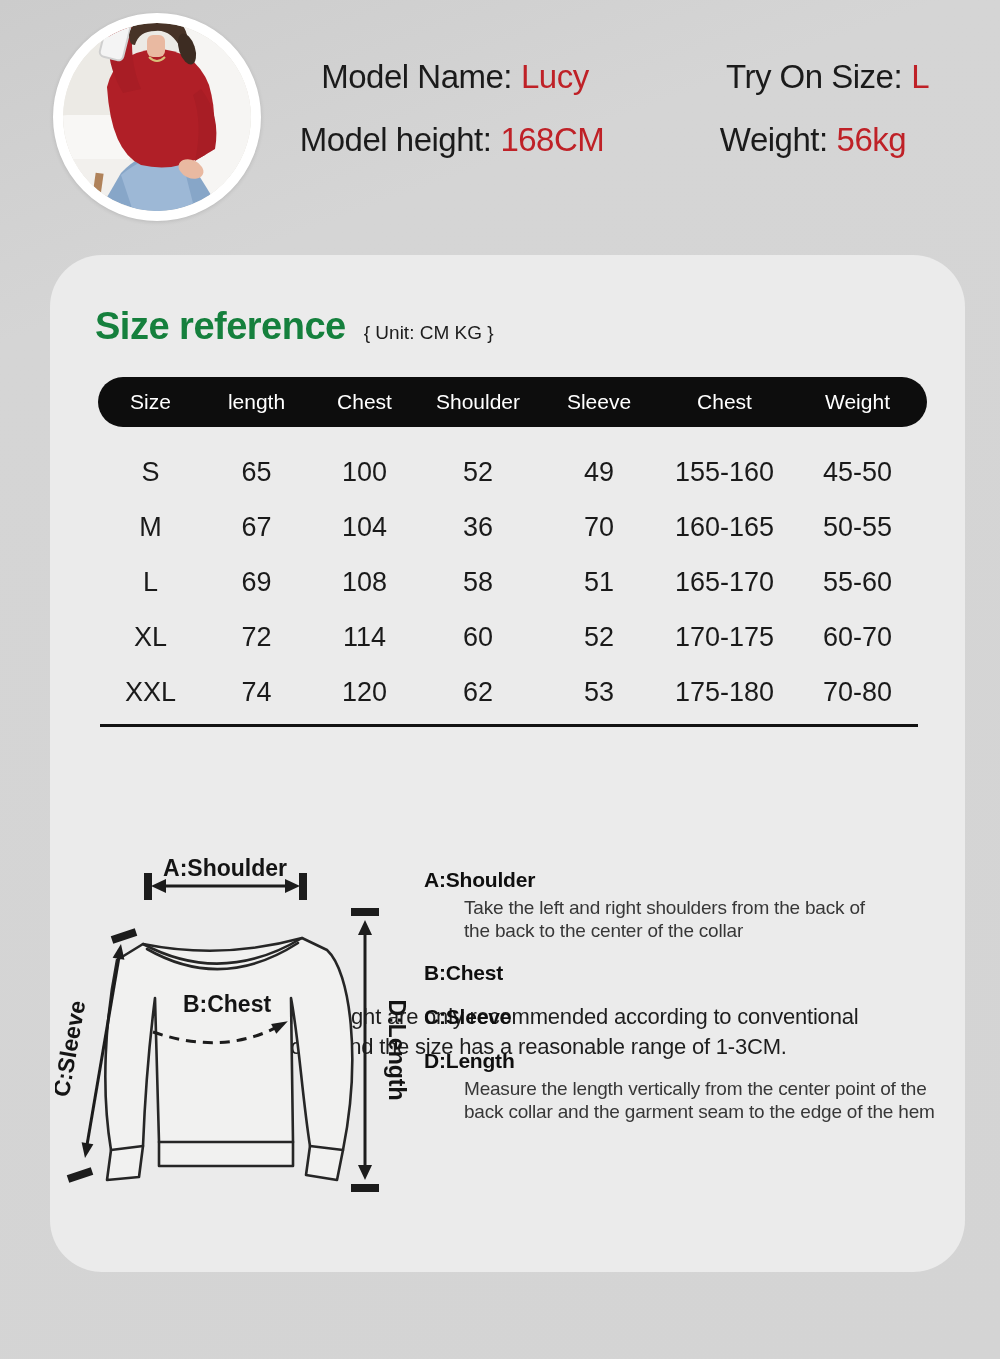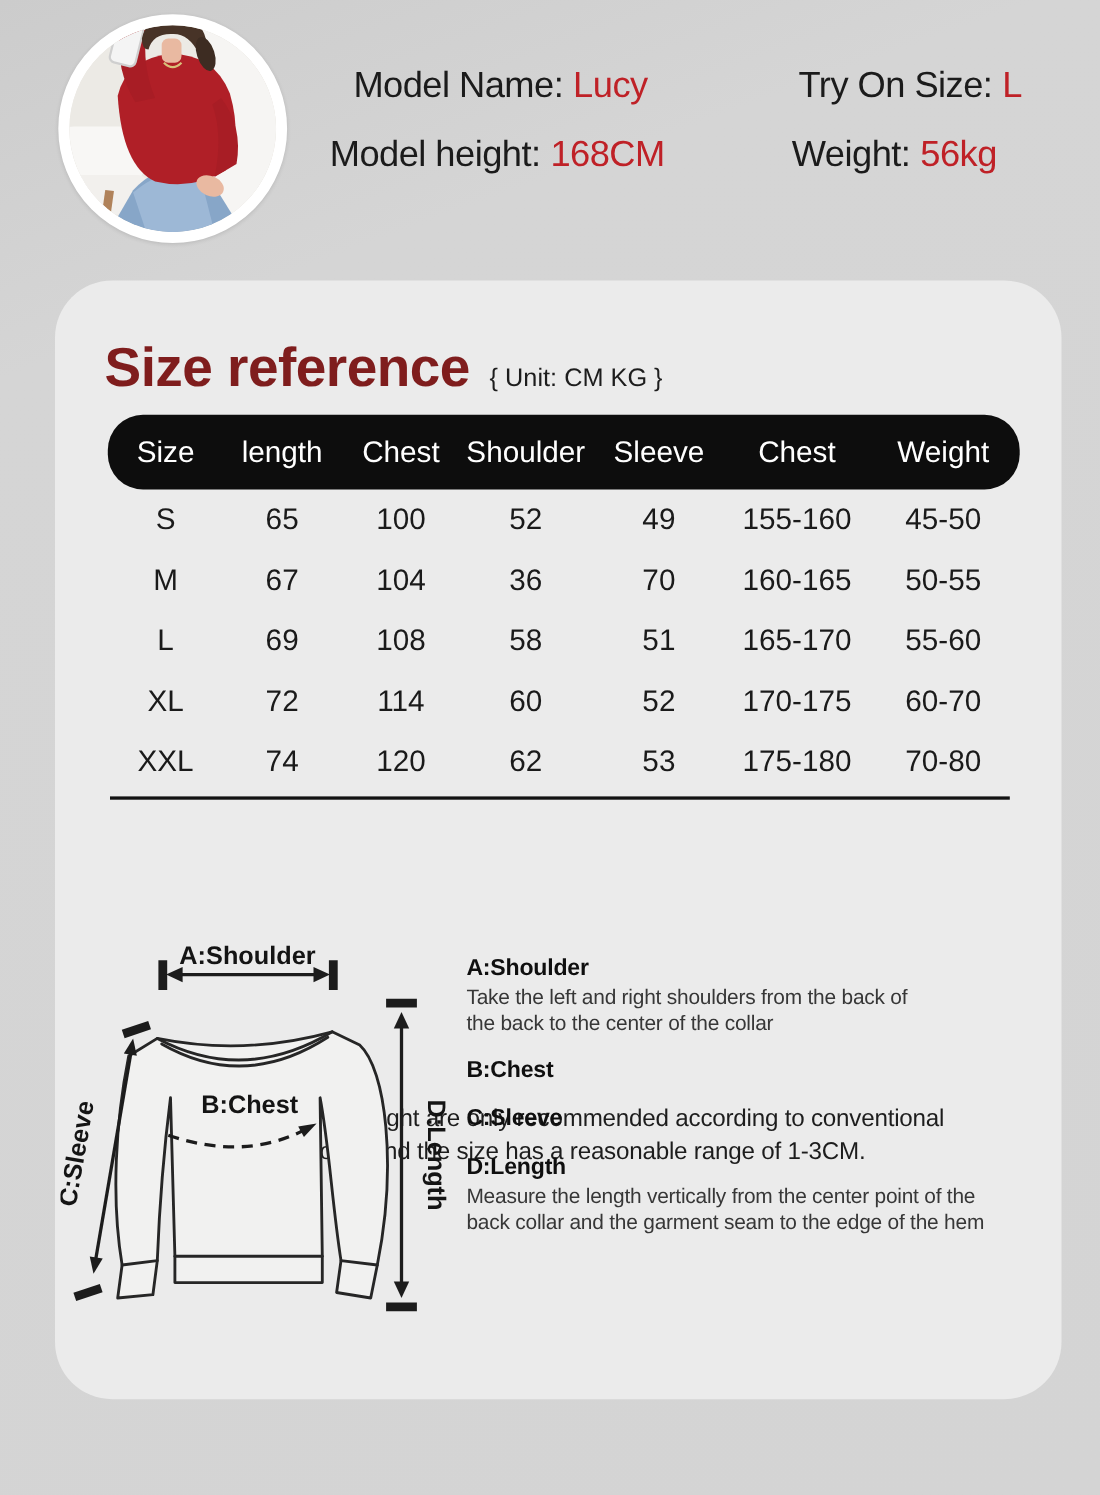--- a/index.html
+++ b/index.html
@@ -18,43 +18,43 @@
   .photo-ring svg { display:block; width:188px; height:188px; }
   .hinfo { position:absolute; font-size:33px; letter-spacing:-0.5px; text-align:center; white-space:nowrap; }
   .hlabel { color:#1b1b1b; }
   .hvalue { color:#bf2127; margin-left:9px; }
   
   .card {
     position:absolute; left:50px; top:255px; width:915px; height:1017px;
     background:#ebebeb; border-radius:52px;
   }
   .title-row { position:absolute; left:45px; top:50px; display:flex; align-items:baseline; gap:18px; white-space:nowrap; }
-  .sr-title { font-size:50px; font-weight:bold; letter-spacing:-0.5px; color:#7f1d1d; }
-  .sr-unit  { font-size:23px; color:#1d1d1d; }
+  .sr-title { font-size:38px; font-weight:bold; letter-spacing:-0.5px; color:#15803d; }
+  .sr-unit  { font-size:19px; color:#1d1d1d; }
   .grid7 { display:grid; grid-template-columns:105px 107px 109px 118px 124px 127px 139px; align-items:center; }
   .pill {
-    position:absolute; left:48px; top:122px; width:829px; height:68px;
-    background:#0d0d0d; border-radius:32px; color:#ffffff; font-size:27px;
+    position:absolute; left:48px; top:122px; width:829px; height:50px;
+    background:#0d0d0d; border-radius:32px; color:#ffffff; font-size:21px;
   }
   .pill span { text-align:center; }
   .trows { position:absolute; left:48px; top:190px; width:829px; }
   .trow { height:55px; font-size:27px; color:#1a1a1a; }
   .trow span { text-align:center; }
   .sep { position:absolute; left:50px; top:469px; width:818px; height:3px; background:#121212; }
   .tips {
     position:absolute; left:0; top:747px; width:100%; text-align:center;
     font-size:22px; line-height:30px; color:#1d1d1d; white-space:pre-line; letter-spacing:-0.2px;
   }
   
   .diagram { position:absolute; left:5px; top:585px; width:370px; height:400px; }
   .diagram text { font-family:"Liberation Sans", sans-serif; font-weight:bold; fill:#141414; }
   .guide { position:absolute; left:374px; top:612px; width:548px; }
   .gitem { margin-bottom:18px; }
   .gtitle { font-size:21px; font-weight:bold; color:#0f0f0f; line-height:26px; margin-bottom:3px; letter-spacing:-0.2px; }
-  .gdesc  { font-size:19px; color:#373737; line-height:23px; white-space:pre-line; letter-spacing:-0.2px; }
+  .gdesc  { font-size:19px; color:#373737; line-height:23px; white-space:pre-line; letter-spacing:-0.2px;margin-left:40px; }
 </style>
 </head>
 <body>
 
 <div class="page">
 
   <div class="photo-ring">
     <svg viewBox="0 0 188 188">
       <defs>
           <clipPath id="pc">

